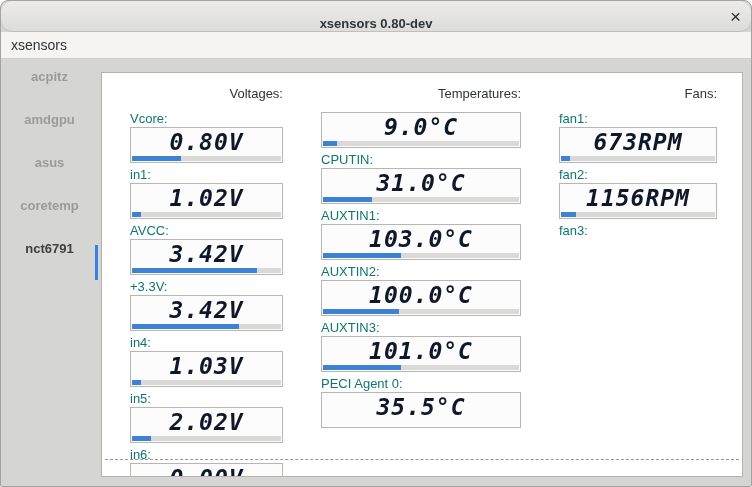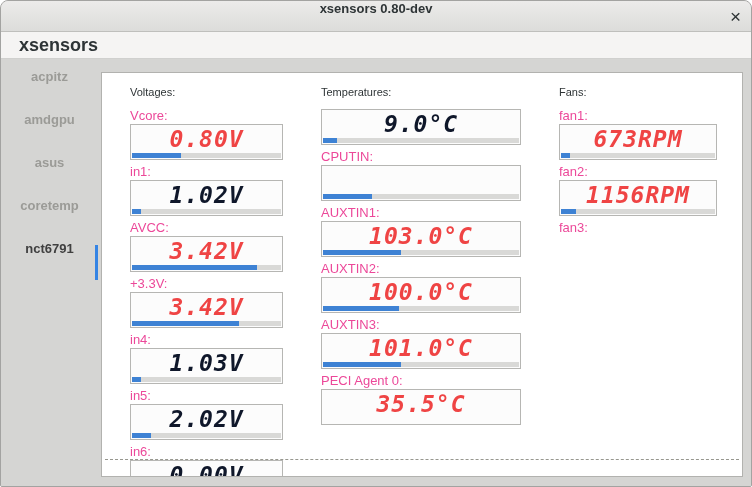--- a/index.html
+++ b/index.html
@@ -3,65 +3,65 @@
 <meta charset="utf-8">
 <style>
   * { box-sizing: border-box; margin: 0; padding: 0; }
   body { font-family: "Liberation Sans", sans-serif; background: #ffffff; }
 
   .window { width: 752px; height: 487px; border: 1px solid #a3a3a1;
             border-radius: 8px 8px 2px 2px; overflow: hidden;
             background: #d5d5d3; display: flex; flex-direction: column; }
 
   .titlebar { flex: 0 0 31px; background: linear-gradient(#ecebea, #dcdcda);
-              border-bottom: 1px solid #bfbfbc; display: flex; align-items: flex-start;
-              justify-content: center; position: relative; }
+              border-bottom: 1px solid #bfbfbc; display: flex; align-items: flex-end;
+              justify-content: center; position: relative; border-radius: 12px; }
   .title { font-size: 13px; font-weight: bold; color: #2e3436; }
   .close-btn { position: absolute; right: 10px; top: 0; height: 100%;
                display: flex; align-items: center; font-size: 19px; line-height: 1;
                color: #2e3436; background: none; border: none; cursor: default;
                font-family: "Liberation Sans", sans-serif; }
 
   .menubar { flex: 0 0 27px; background: #f5f4f3; border-bottom: 1px solid #d0d0ce;
              display: flex; align-items: stretch; }
-  .menu-item { font-size: 18px; color: #2e3436; padding: 0 18px;
-               display: flex; align-items: center; font-weight: bold; }
+  .menu-item { font-size: 14px; color: #2e3436; padding: 0 10px;
+               display: flex; align-items: center; }
 
   .content { flex: 1; display: flex; background: #d5d5d3; min-height: 0; }
 
   .sidebar { flex: 0 0 97px; width: 97px; padding-top: 10px; }
   .tab { height: 43px; display: flex; align-items: flex-start; justify-content: center;
          font-size: 13px; font-weight: bold; color: #9b9b97; position: relative; }
   .tab.selected { color: #404040; }
   .tab-indicator { display: none; }
   .tab.selected .tab-indicator { display: block; position: absolute; right: 0;
          top: 4px; bottom: 4px; width: 3px; background: #3584e4; }
 
   .main { flex: 1; min-width: 0; padding: 13px 8px 9px 3px; }
   .panel { background: #ffffff; border: 1px solid #b2b2af; height: 100%;
            position: relative; overflow: hidden; padding: 8px 0 0 28px;
            display: flex; gap: 38px; }
   .undershoot { position: absolute; left: 3px; right: 3px; bottom: 16px;
                 border-top: 1px dashed #97978f; pointer-events: none; z-index: 5; }
 
-  .col-header { font-size: 11px; color: #2e3436; text-align: left;
+  .col-header { font-size: 13px; color: #2e3436; text-align: right;
                 padding-top: 5px; margin-bottom: 11px; }
   .col-volt { width: 153px; flex: 0 0 153px; }
   .col-temp { width: 200px; flex: 0 0 200px; }
   .col-fan  { width: 158px; flex: 0 0 158px; }
 
   .cell { margin-bottom: 5px; }
-  .slabel { font-size: 13px; line-height: 13px; color: #ec4899; margin-bottom: 2px; }
+  .slabel { font-size: 13px; line-height: 13px; color: #0f766e; margin-bottom: 2px; }
   .lcd-box { height: 36px; border: 1px solid #b6b6b3; background: #fcfcfc;
              position: relative; display: flex; align-items: center;
              justify-content: center; padding-bottom: 6px; }
   .lcd { font-family: "DejaVu Sans Mono", monospace; font-style: italic;
          font-weight: bold; font-size: 23px; letter-spacing: 1px;
          white-space: nowrap; }
-  .c-green { color: #ef4444; }
+  .c-green { color: #0f172a; }
   .c-red   { color: #0f172a; }
   .track { position: absolute; left: 1px; right: 1px; bottom: 1px; height: 5px;
            background: #d9d9d7; }
   .fill { height: 100%; background: #3e82d4; }
 </style>
 </head>
 <body>
 
 <div class="window">
 
@@ -182,20 +182,21 @@
               <span class="lcd c-red">9.0°C</span>
               <div class="track">
                 <div class="fill" style="width: 7%;"></div>
               </div>
             </div>
           </div>
 
           <div class="cell">
             <div class="slabel">CPUTIN:</div>
             <div class="lcd-box">
+              <span class="lcd c-green">31.0°C</span>
               <div class="track">
                 <div class="fill" style="width: 25%;"></div>
               </div>
             </div>
           </div>
 
 
           <div class="cell">
             <div class="slabel">AUXTIN1:</div>
             <div class="lcd-box">

